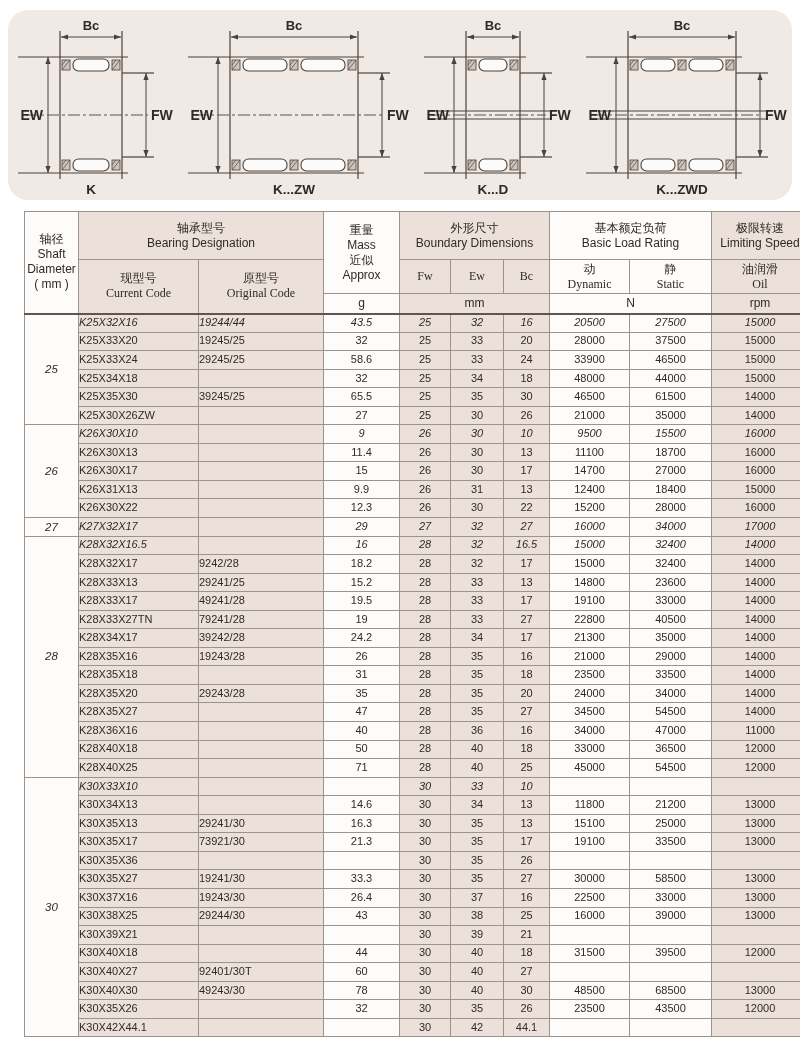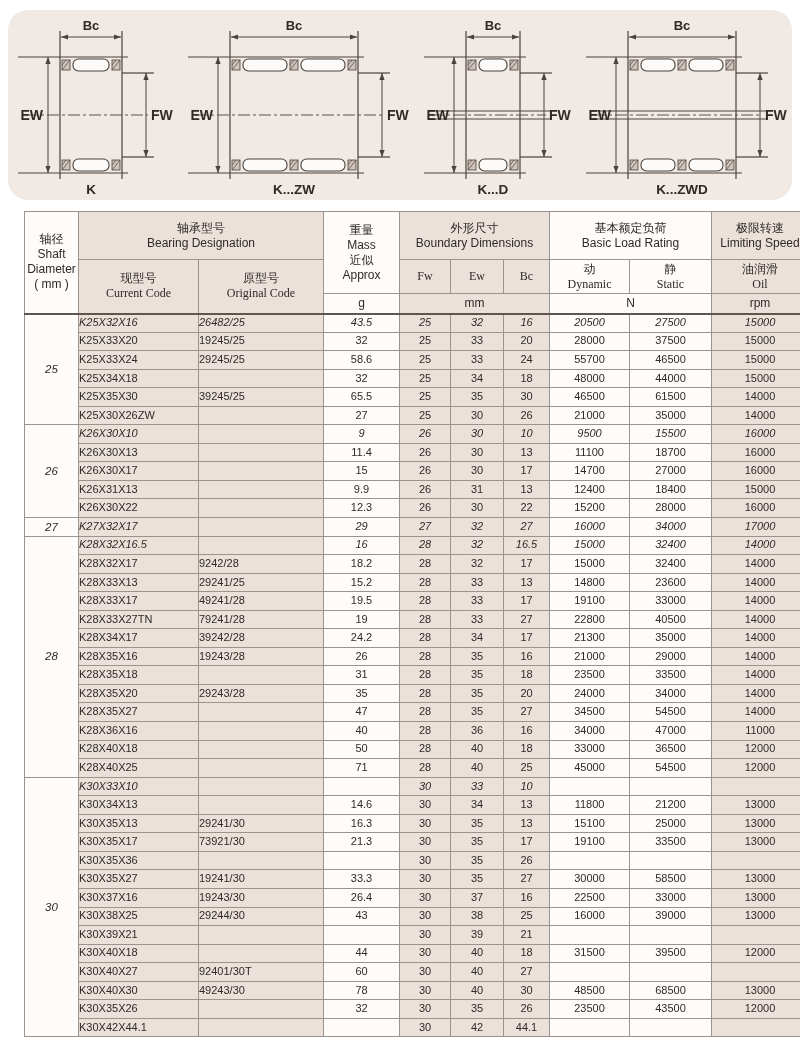--- a/index.html
+++ b/index.html
@@ -276,21 +276,21 @@
       <th class="c-white">g</th>
       <th colspan="3" class="c-pink">mm</th>
       <th colspan="2" class="c-white">N</th>
       <th class="c-pink">rpm</th>
     </tr>
   </thead>
   <tbody>
       <tr class="gs">
         <td rowspan="6" class="dia c-white">25</td>
         <td class="code c-pink">K25X32X16</td>
-        <td class="code c-pink">26482/25</td>
+        <td class="code c-pink">19244/44</td>
         <td class="num c-white">43.5</td>
         <td class="num c-pink">25</td>
         <td class="num c-pink">32</td>
         <td class="num c-pink">16</td>
         <td class="num c-white">20500</td>
         <td class="num c-white">27500</td>
         <td class="num c-pink">15000</td>
       </tr>
       <tr>
         <td class="code c-pink">K25X33X20</td>
@@ -303,21 +303,21 @@
         <td class="num c-white">37500</td>
         <td class="num c-pink">15000</td>
       </tr>
       <tr>
         <td class="code c-pink">K25X33X24</td>
         <td class="code c-pink">29245/25</td>
         <td class="num c-white">58.6</td>
         <td class="num c-pink">25</td>
         <td class="num c-pink">33</td>
         <td class="num c-pink">24</td>
-        <td class="num c-white">55700</td>
+        <td class="num c-white">33900</td>
         <td class="num c-white">46500</td>
         <td class="num c-pink">15000</td>
       </tr>
       <tr>
         <td class="code c-pink">K25X34X18</td>
         <td class="code c-pink"></td>
         <td class="num c-white">32</td>
         <td class="num c-pink">25</td>
         <td class="num c-pink">34</td>
         <td class="num c-pink">18</td>

